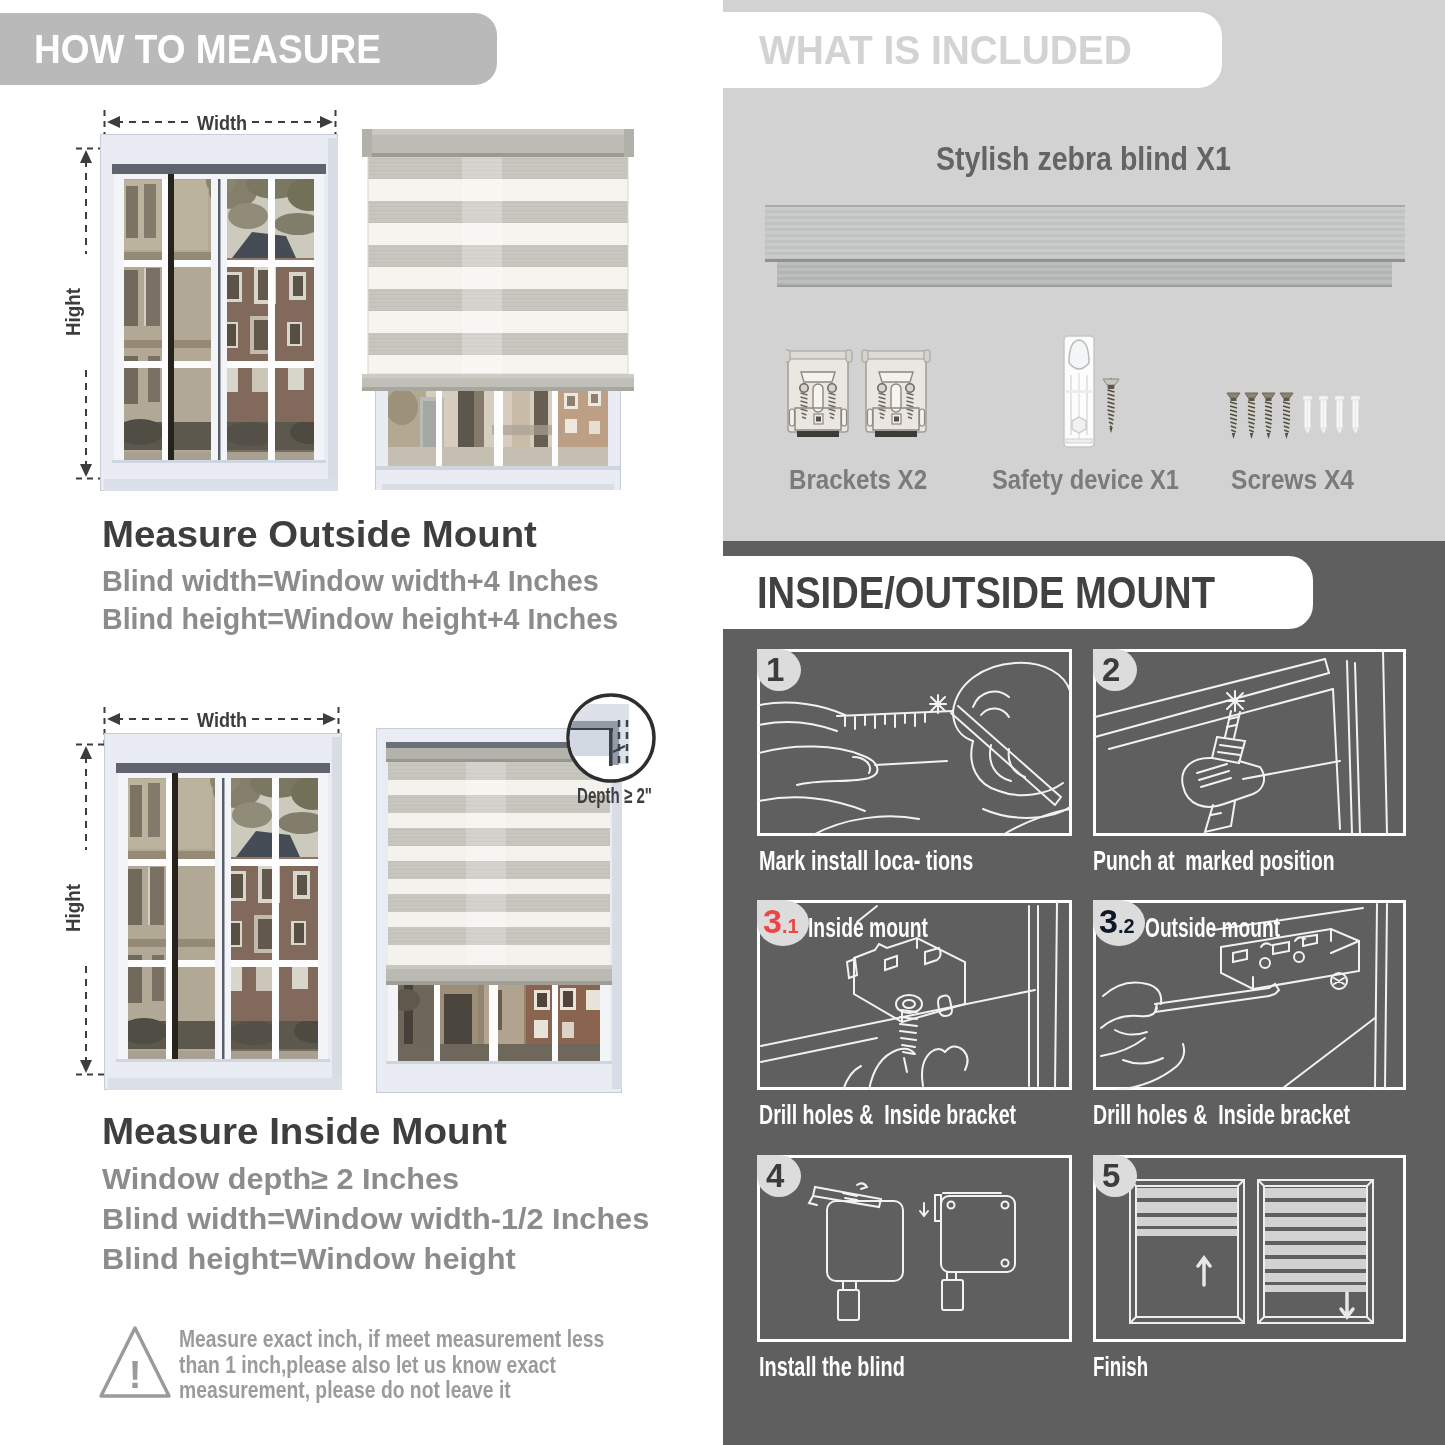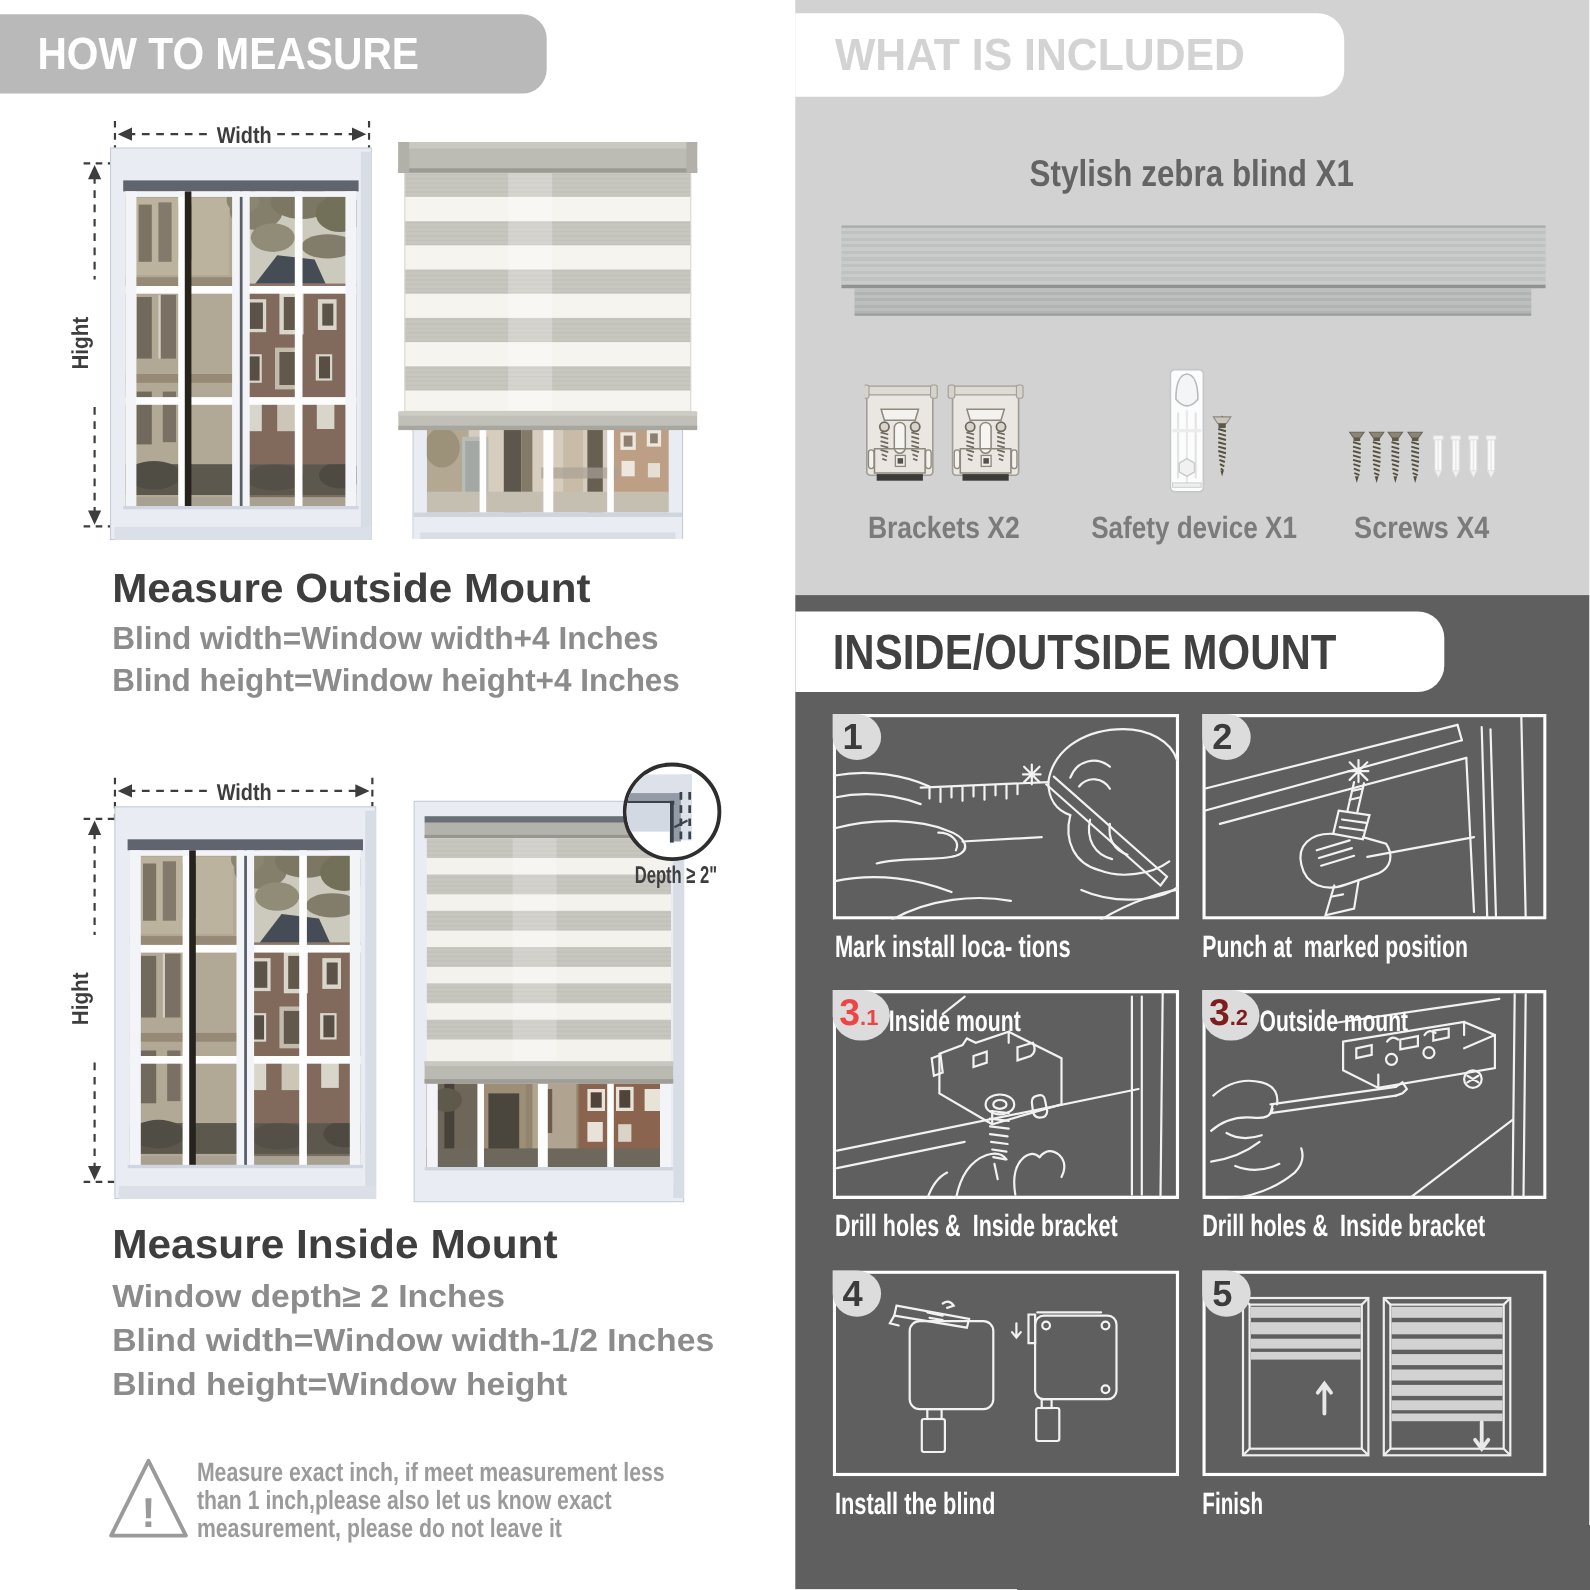--- a/index.html
+++ b/index.html
@@ -585,21 +585,21 @@
     </g>
   </svg>
 
   <div class="abs" style="left:757px;top:649px;width:44px;height:42px;background:#dcdcdc;border-radius:0 55% 55% 55%;"></div>
   <div class="abs b" style="left:766px;top:651px;font-size:33px;color:#3c3c3c;">1</div>
   <div class="abs" style="left:1093px;top:649px;width:44px;height:42px;background:#dcdcdc;border-radius:0 55% 55% 55%;"></div>
   <div class="abs b" style="left:1102px;top:651px;font-size:33px;color:#3c3c3c;">2</div>
   <div class="abs" style="left:757px;top:900px;width:52px;height:46px;background:#dcdcdc;border-radius:0 55% 55% 55%;"></div>
   <div class="abs b" style="left:763px;top:902px;font-size:34px;color:#ef4444;">3<span style="font-size:20px;">.1</span></div>
   <div class="abs" style="left:1093px;top:900px;width:52px;height:46px;background:#dcdcdc;border-radius:0 55% 55% 55%;"></div>
-  <div class="abs b" style="left:1099px;top:902px;font-size:34px;color:#7f1d1d;">3<span style="font-size:20px;">.2</span></div>
+  <div class="abs b" style="left:1099px;top:902px;font-size:34px;color:#0f172a;">3<span style="font-size:20px;">.2</span></div>
   <div class="abs" style="left:757px;top:1155px;width:44px;height:42px;background:#dcdcdc;border-radius:0 55% 55% 55%;"></div>
   <div class="abs b" style="left:766px;top:1157px;font-size:33px;color:#3c3c3c;">4</div>
   <div class="abs" style="left:1093px;top:1155px;width:44px;height:42px;background:#dcdcdc;border-radius:0 55% 55% 55%;"></div>
   <div class="abs b" style="left:1102px;top:1157px;font-size:33px;color:#3c3c3c;">5</div>
   <div class="abs b" style="left:808px;top:913px;font-size:27px;color:#fff;white-space:nowrap;transform:scaleX(0.714);transform-origin:0 50%;">Inside mount</div>
   <div class="abs b" style="left:1145px;top:913px;font-size:27px;color:#fff;white-space:nowrap;transform:scaleX(0.709);transform-origin:0 50%;">Outside mount</div>
 
   <div class="abs b" style="left:759px;top:845px;font-size:28px;color:#fff;white-space:nowrap;transform:scaleX(0.71);transform-origin:0 50%;">Mark install loca- tions</div>
   <div class="abs b" style="left:1093px;top:845px;font-size:28px;color:#fff;white-space:nowrap;transform:scaleX(0.69);transform-origin:0 50%;">Punch at&nbsp; marked position</div>
   <div class="abs b" style="left:759px;top:1099px;font-size:28px;color:#fff;white-space:nowrap;transform:scaleX(0.70);transform-origin:0 50%;">Drill holes &amp;&nbsp; Inside bracket</div>

